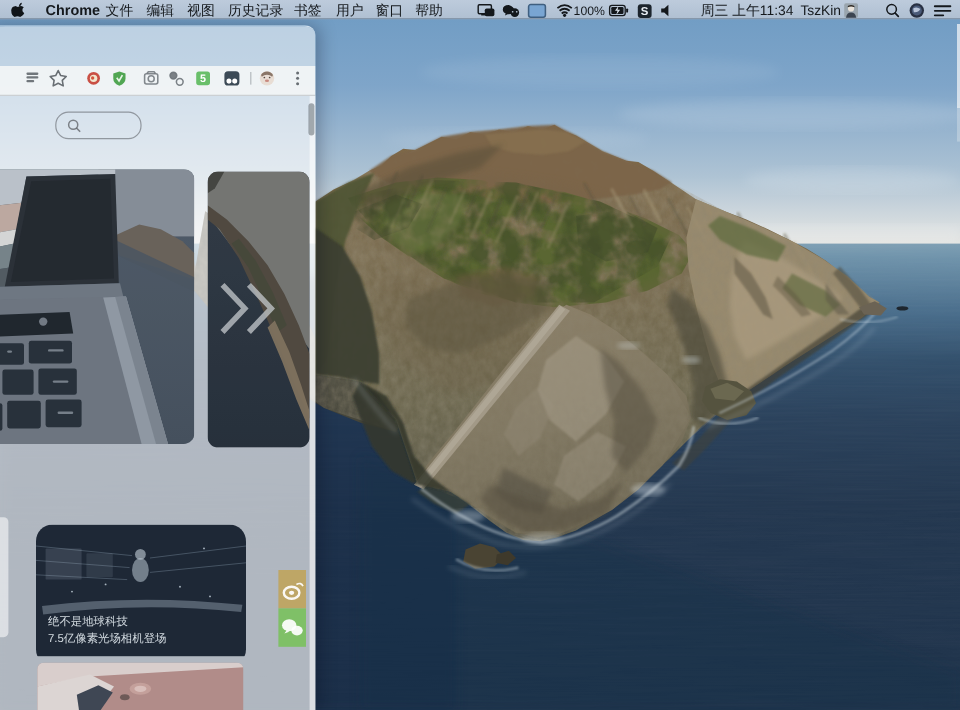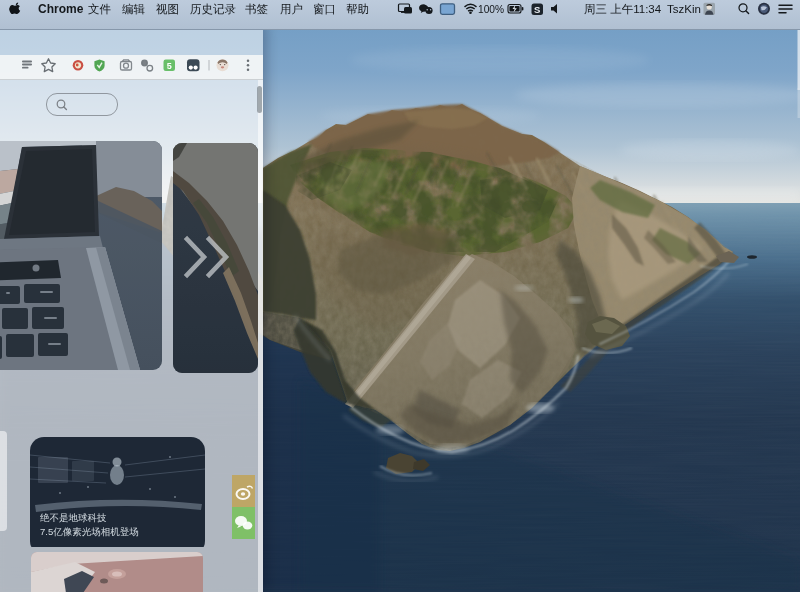--- a/index.html
+++ b/index.html
@@ -13,21 +13,21 @@
        border-top:1px solid rgba(255,255,255,0.65);box-sizing:border-box}
   #rightgutter{position:absolute;right:0;top:0;width:5px;height:513px;
        background:rgba(255,255,255,0.55)}
   #tabstrip{position:absolute;left:0;top:0;width:100%;height:33px;
             background:rgba(239,243,247,0.60)}
   #toolbar{position:absolute;left:0;top:33px;width:100%;height:24px;
            background:rgba(252,252,250,0.90);
            border-bottom:1px solid rgba(160,165,170,0.45)}
   #content{position:absolute;left:0;top:58px;width:100%;height:513px;
            background:rgba(253,253,253,0.66)}
-  #menubar{position:absolute;left:0;top:0;width:800px;height:30px;
+  #menubar{position:absolute;left:0;top:0;width:800px;height:16px;
            background:linear-gradient(#bdcbdc,#b0c0d2);
            border-bottom:1px solid rgba(90,110,130,0.55);box-sizing:border-box}
   #searchpill{position:absolute;left:58px;top:13px;width:70px;height:21px;
               border:1.2px solid rgba(120,126,132,0.75);border-radius:11px}
   #scrollthumb{position:absolute;left:269px;top:6px;width:5px;height:27px;
                border-radius:2.5px;background:rgba(120,128,134,0.65)}
   .card{position:absolute;border-radius:9px;overflow:hidden}
   #card-laptop{left:-6px;top:61px;width:180px;height:229px}
   #card-sea{left:185px;top:63px;width:85px;height:230px;
             box-shadow:inset 0 0 14px rgba(10,14,20,0.5)}

